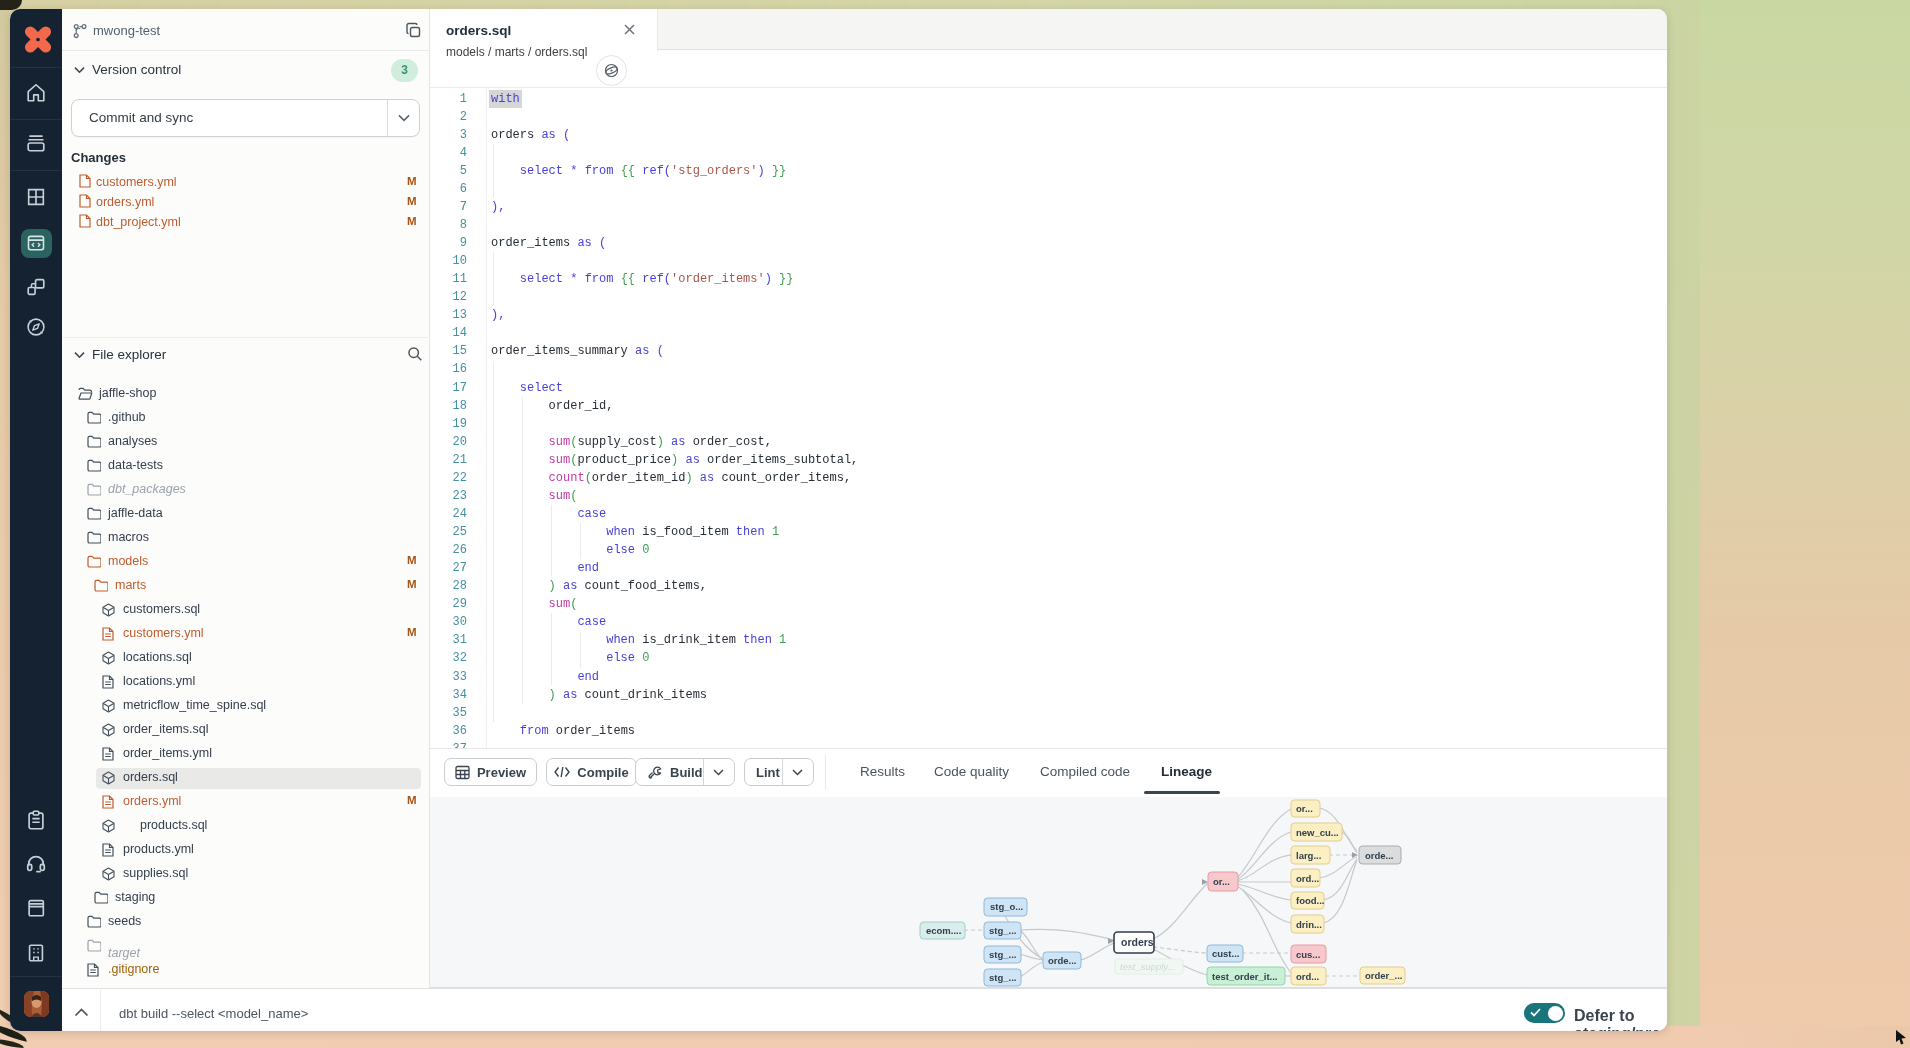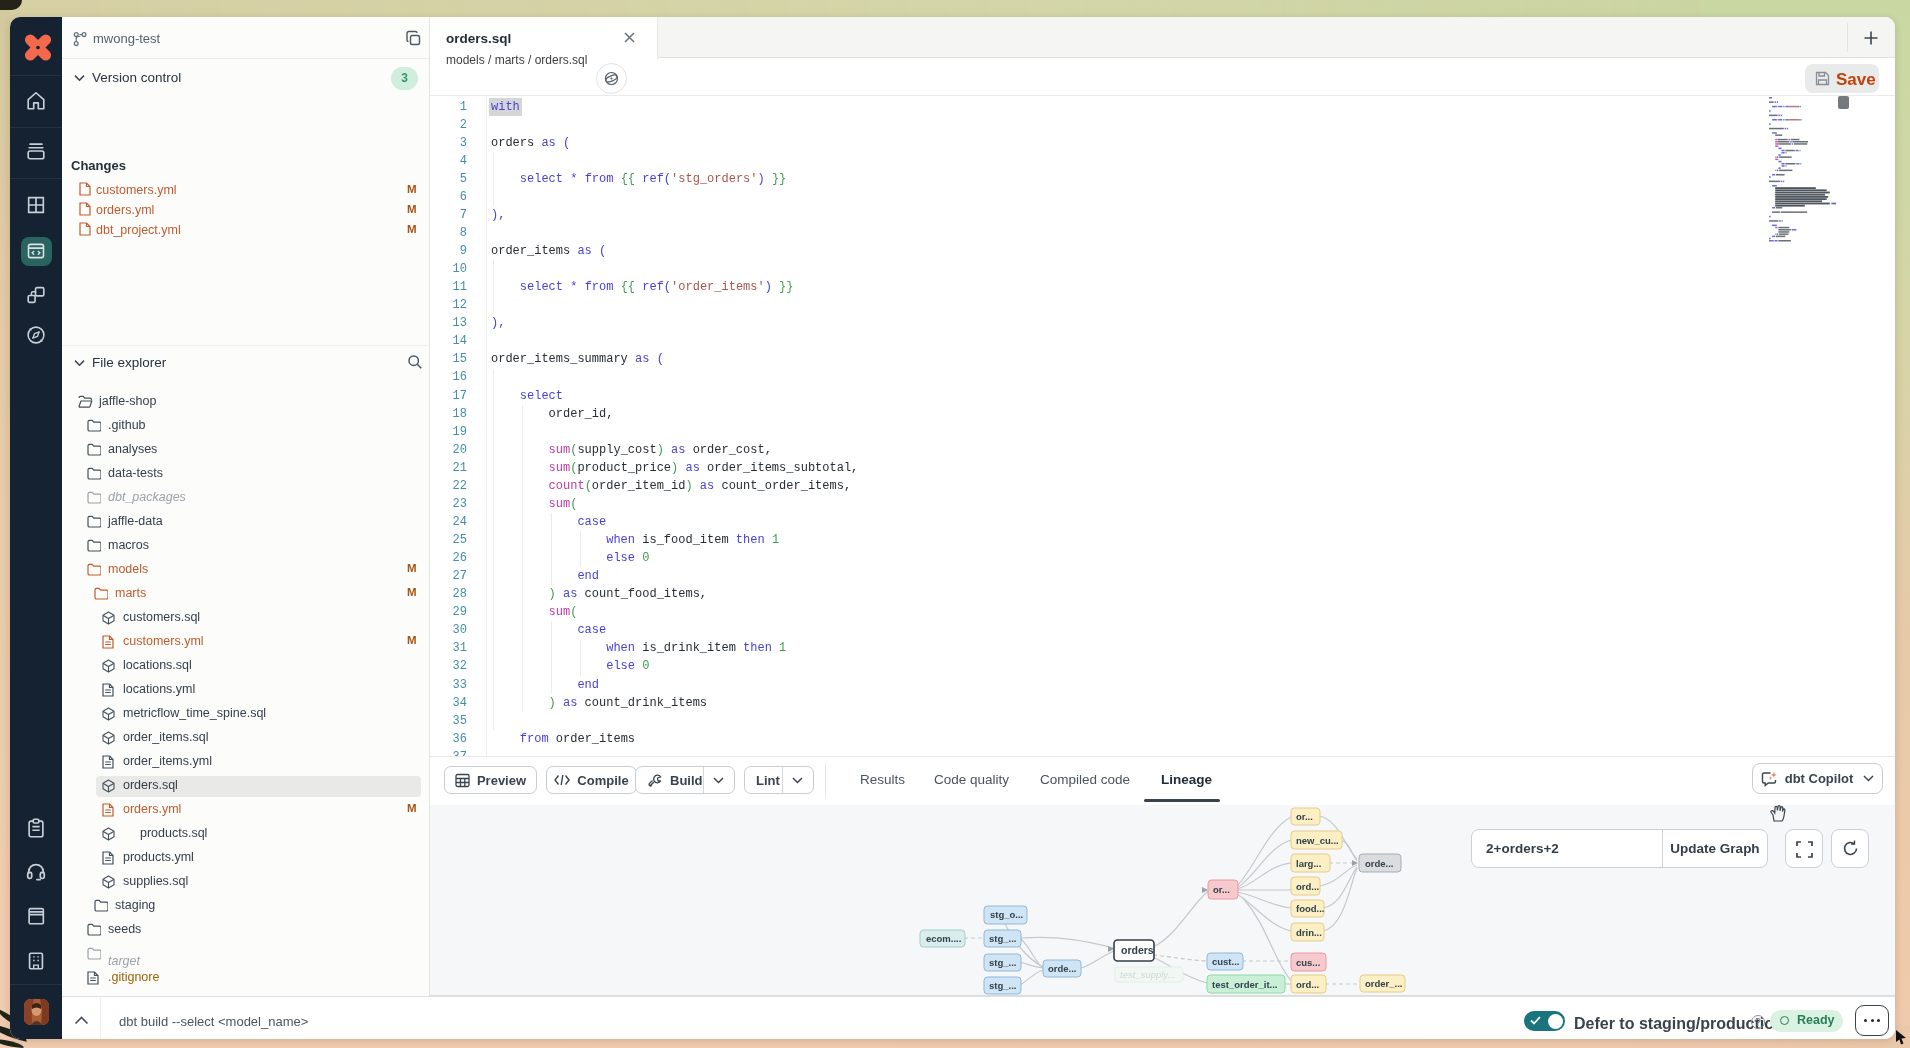--- a/index.html
+++ b/index.html
@@ -14,24 +14,23 @@
 #bgright { left:1700px; top:0; width:210px; height:1048px;
   background:linear-gradient(to bottom, #c9d8a3 0%, #d2d6a7 25%, #e6caa8 60%, #f0caac 100%); z-index:0;}
 #bgbottom { left:0; top:1026px; width:1910px; height:22px; background:linear-gradient(to right,#f2cdb1,#f0cbaf 90%,#ecc8aa); z-index:1;}
 #bgleft { left:0; top:0; width:10px; height:1048px; background:linear-gradient(to bottom,#d2c99e 0%,#e4caa7 30%,#f0cdb1 100%); z-index:1;}
 #corner-tl { left:0; top:0; width:22px; height:10px; background:#23231a; border-radius:0 0 12px 0; z-index:2;}
 #leaf1 { left:-4px; top:1014px; width:26px; height:8px; background:#20251a; transform:rotate(24deg); border-radius:0 100% 0 100%; z-index:2;}
 #leaf2 { left:-8px; top:1028px; width:36px; height:10px; background:#1c2117; transform:rotate(12deg); border-radius:0 100% 0 100%; z-index:2;}
 #leaf3 { left:-6px; top:1040px; width:30px; height:7px; background:#20251a; transform:rotate(4deg); border-radius:0 100% 0 100%; z-index:2;}
 #cursor-br { left:1895px; top:1030px; z-index:6;}
 #win {
-  left:10px; top:9px; width:1885px; height:1022px; background:#ffffff;
+  left:10px; top:9px; width:1657px; height:1022px; background:#ffffff;
   border-radius:10px; overflow:hidden; z-index:5;
   box-shadow:0 2px 9px rgba(60,50,30,0.18);
-  margin-top:8px;
 }
 
 #rail { left:0; top:0; width:52px; height:1022px; background:#142231; }
 .railsep { left:0; width:52px; height:1px; background:#243243; position:absolute; }
 .railico { position:absolute; left:15px; width:22px; height:22px; }
 #railactive { position:absolute; left:11px; top:220px; width:31px; height:29px; background:#2b6361; border-radius:8px; }
 
 #panel { left:52px; top:0; width:368px; height:979px; background:#fcfcfb; border-right:1px solid #e4e4e3; }
 .phead { font-size:13.5px; font-weight:normal; color:#28343f; }
 .orange { color:#bf5b2d; }
@@ -162,20 +161,27 @@
     <rect x="5.5" y="5.5" width="9" height="9" rx="1.8"></rect>
     <path d="M3.5 11.5 q-1.5 0-1.5-1.5 v-6.5 q0-2 2-2 h6.5 q1.5 0 1.5 1.5"></path>
   </svg>
   <div class="abs" style="left:52px;top:41px;width:368px;height:1px;background:#e9e9e8"></div>
 
   <svg class="abs" style="left:64px;top:57px" width="11" height="8" viewBox="0 0 11 8" fill="none" stroke="#3e4954" stroke-width="1.6">
       <path d="M1 1.6 L5.5 6.2 L10 1.6"></path>
     </svg>
   <div class="abs phead" style="left:82px;top:53px">Version control</div>
   <div class="abs" style="left:381px;top:50px;width:27px;height:23px;border-radius:12px;background:#cfeedd;color:#37946a;font-size:12px;font-weight:bold;text-align:center;line-height:23px">3</div>
+  <div class="abs" style="left:61px;top:90px;width:349px;height:38px;background:#fff;border:1px solid #cdd1d5;border-radius:8px;box-shadow:0 1px 1px rgba(0,0,0,0.03)">
+    <div style="position:absolute;left:17px;top:10px;font-size:13.5px;color:#323b43">Commit and sync</div>
+    <div style="position:absolute;right:31px;top:0;width:1px;height:36px;background:#d6dade"></div>
+    <svg style="position:absolute;right:9px;top:14px" width="12" height="8" viewBox="0 0 12 8" fill="none" stroke="#5a646e" stroke-width="1.5">
+        <path d="M1 1.4 L6 6.4 L11 1.4"></path>
+      </svg>
+  </div>
   <div class="abs" style="left:61px;top:141px;font-size:13px;font-weight:bold;color:#242f3a">Changes</div>
 
   <svg class="abs" style="left:69px;top:165px" width="12" height="14" viewBox="0 0 12 14" fill="none" stroke="#bf5b2d" stroke-width="1.2">
       <path d="M1 1 h6.5 L11 4.5 V13 H1 Z"></path>
       <path d="M7.5 1 V4.5 H11"></path>
     </svg>
   <div class="abs orange" style="left:86px;top:166px;font-size:12.5px">customers.yml</div>
   <div class="mflag" style="left:397px;top:166px">M</div>
   <svg class="abs" style="left:69px;top:185px" width="12" height="14" viewBox="0 0 12 14" fill="none" stroke="#bf5b2d" stroke-width="1.2">
       <path d="M1 1 h6.5 L11 4.5 V13 H1 Z"></path>
@@ -672,25 +678,20 @@
         <text x="1355" y="850">orde...</text>
       <rect x="1281" y="936" width="35" height="18" rx="3.5" fill="#f7c9cd" stroke="#e79aa2"></rect>
         <text x="1286" y="949">cus...</text>
       <rect x="1281" y="958" width="35" height="18" rx="3.5" fill="#fbefc3" stroke="#e2cd8d"></rect>
         <text x="1286" y="971">ord...</text>
       <rect x="1350" y="958" width="45" height="17" rx="3.5" fill="#fbefc3" stroke="#e2cd8d"></rect>
         <text x="1355" y="970">order_...</text>
     </g>
   </svg>
 
-  <div class="abs" style="left:1461px;top:812px;width:297px;height:39px;background:#fff;border:1px solid #cdd0d4;border-radius:8px">
-    <div style="position:absolute;left:14px;top:11px;font-size:13.5px;font-weight:bold;color:#343e48">2+orders+2</div>
-    <div style="position:absolute;left:190px;top:0;width:1px;height:37px;background:#cdd0d4"></div>
-    <div style="position:absolute;left:190px;top:0;width:106px;height:37px;text-align:center;line-height:37px;font-size:13.5px;font-weight:bold;color:#343e48">Update Graph</div>
-  </div>
   <div class="abs" style="left:1775px;top:812px;width:38px;height:39px;background:#fff;border:1px solid #cdd0d4;border-radius:8px">
     <svg style="position:absolute;left:10px;top:11px" width="17" height="17" viewBox="0 0 17 17" fill="none" stroke="#39434d" stroke-width="1.7">
         <path d="M1 5 V1 H5 M12 1 H16 V5 M16 12 V16 H12 M5 16 H1 V12"></path>
       </svg>
   </div>
   <div class="abs" style="left:1821px;top:812px;width:38px;height:39px;background:#fff;border:1px solid #cdd0d4;border-radius:8px">
     <svg style="position:absolute;left:10px;top:10px" width="17" height="17" viewBox="0 0 17 17" fill="none" stroke="#39434d" stroke-width="1.6">
         <path d="M14.5 8.5 a6 6 0 1 1 -2 -4.5"></path>
         <path d="M12.5 0.5 V4 H9" stroke-width="1.4"></path>
       </svg>

